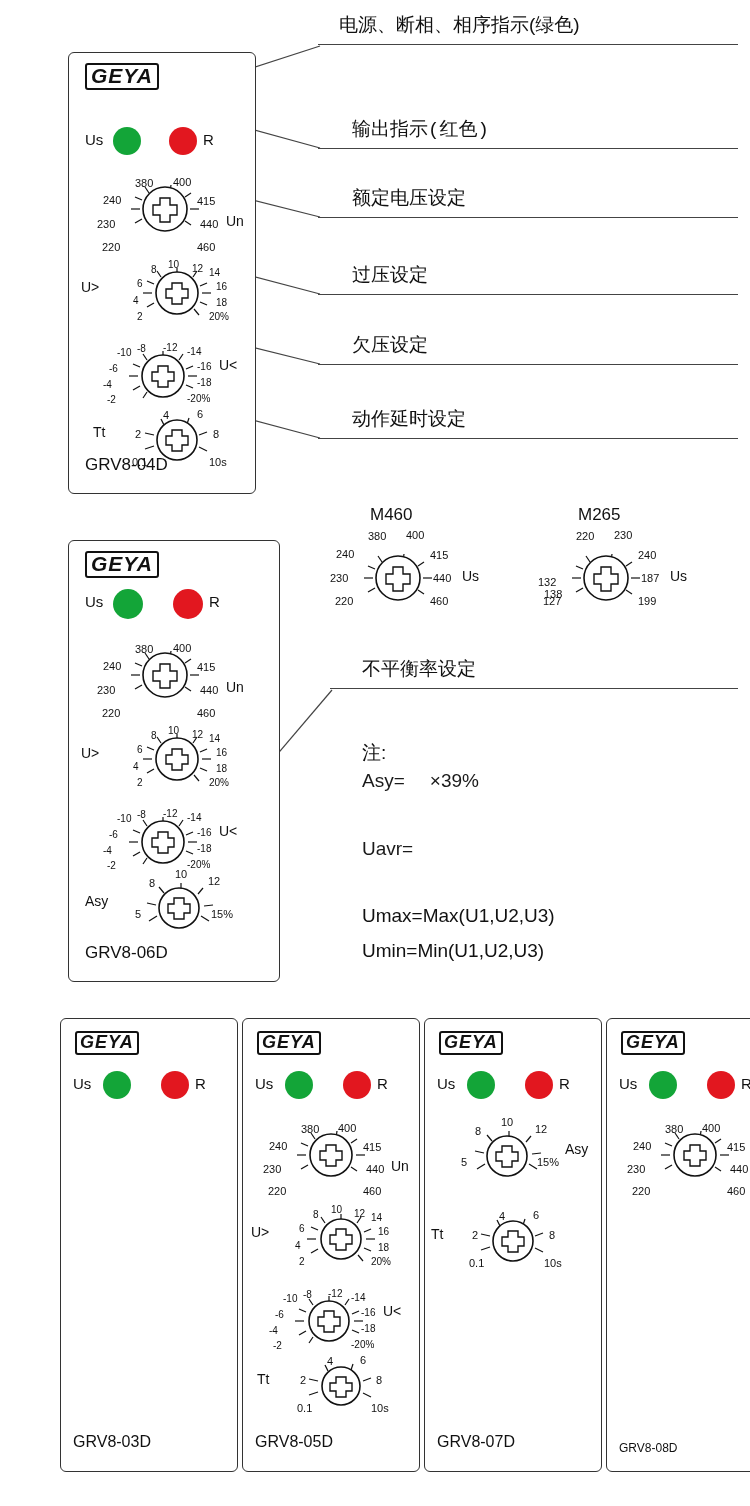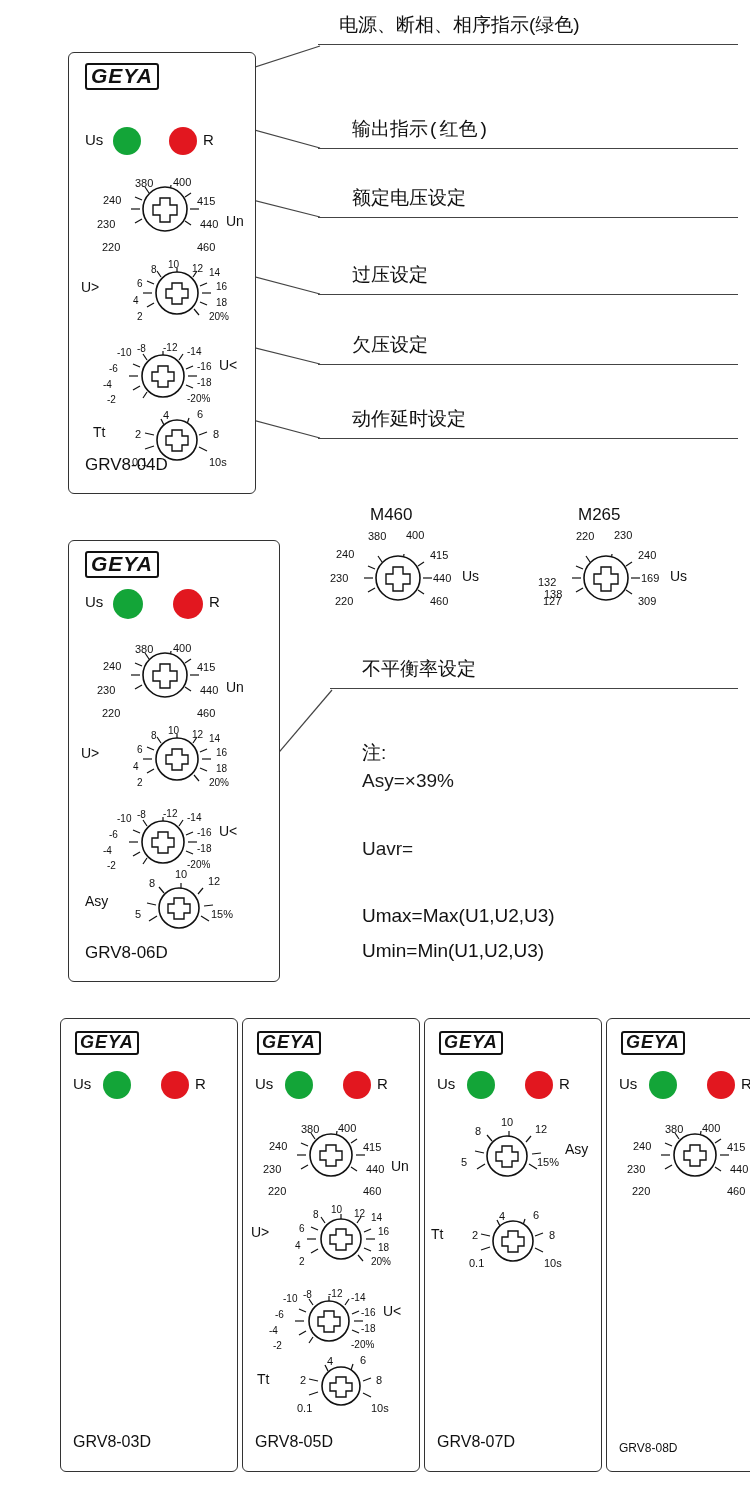--- a/index.html
+++ b/index.html
@@ -27,21 +27,21 @@
   .hr-line{position:absolute;height:1px;background:#444;}
   .dial-wrap{position:absolute;}
   .tick-label{position:absolute;font-size:11px;color:#111;white-space:nowrap;}
   .tick-label.t10{font-size:10px;}
   .unit{position:absolute;font-size:14px;color:#111;}
   .model{position:absolute;font-size:17px;color:#111;}
   .formula{position:absolute;font-size:19px;color:#111;}
   .frac{display:inline-block;text-align:center;vertical-align:middle;}
   .frac .num{display:block;padding:0 8px 1px 8px;border-bottom:1.5px solid #111;}
   .frac .den{display:block;padding:2px 8px 0 8px;}
-  .row-mid{display:inline-flex;}
+  .row-mid{display:inline-flex;gap:25px;}
 </style>
 </head>
 <body>
 
 <div class="callout-text abs" style="left:339px;top:12px;">电源、断相、相序指示(绿色)</div>
 <div class="hr-line" style="left:318px;top:44px;width:420px;"></div>
 <div class="abs" style="left:146px;top:44px;width:176px;height:62px;">
   <svg width="176" height="62">
       <line x1="174" y1="2" x2="2" y2="58" stroke="#444" stroke-width="1.2"></line>
     </svg>
@@ -377,23 +377,23 @@
     </g>
     <circle cx="50" cy="38" r="22" fill="#fff" stroke="#111" stroke-width="1.6"></circle>
     <path d="M45 27 h10 v7 h7 v10 h-7 v7 h-10 v-7 h-7 v-10 h7 z" fill="#fff" stroke="#111" stroke-width="1.4"></path>
   </svg>
 </div>
 <div class="tick-label" style="left:576px;top:530px;">220</div>
 <div class="tick-label" style="left:614px;top:529px;">230</div>
 <div class="tick-label" style="left:544px;top:548px;margin-top:40px;">138</div>
 <div class="tick-label" style="left:638px;top:549px;">240</div>
 <div class="tick-label" style="left:538px;top:552px;margin-top:24px;">132</div>
-<div class="tick-label" style="left:641px;top:572px;">169</div>
+<div class="tick-label" style="left:641px;top:572px;">187</div>
 <div class="tick-label" style="left:543px;top:595px;">127</div>
-<div class="tick-label" style="left:638px;top:595px;">309</div>
+<div class="tick-label" style="left:638px;top:595px;">199</div>
 <div class="unit" style="left:670px;top:568px;">Us</div>
 
 <div class="formula" style="left:362px;top:740px;">注:</div>
 
 <div class="abs" style="left:362px;top:770px;">
   <span class="row-mid">
     <span style="font-size:19px;">Asy=</span>
     <span style="font-size:19px;">×39%</span>
   </span>
 </div>

